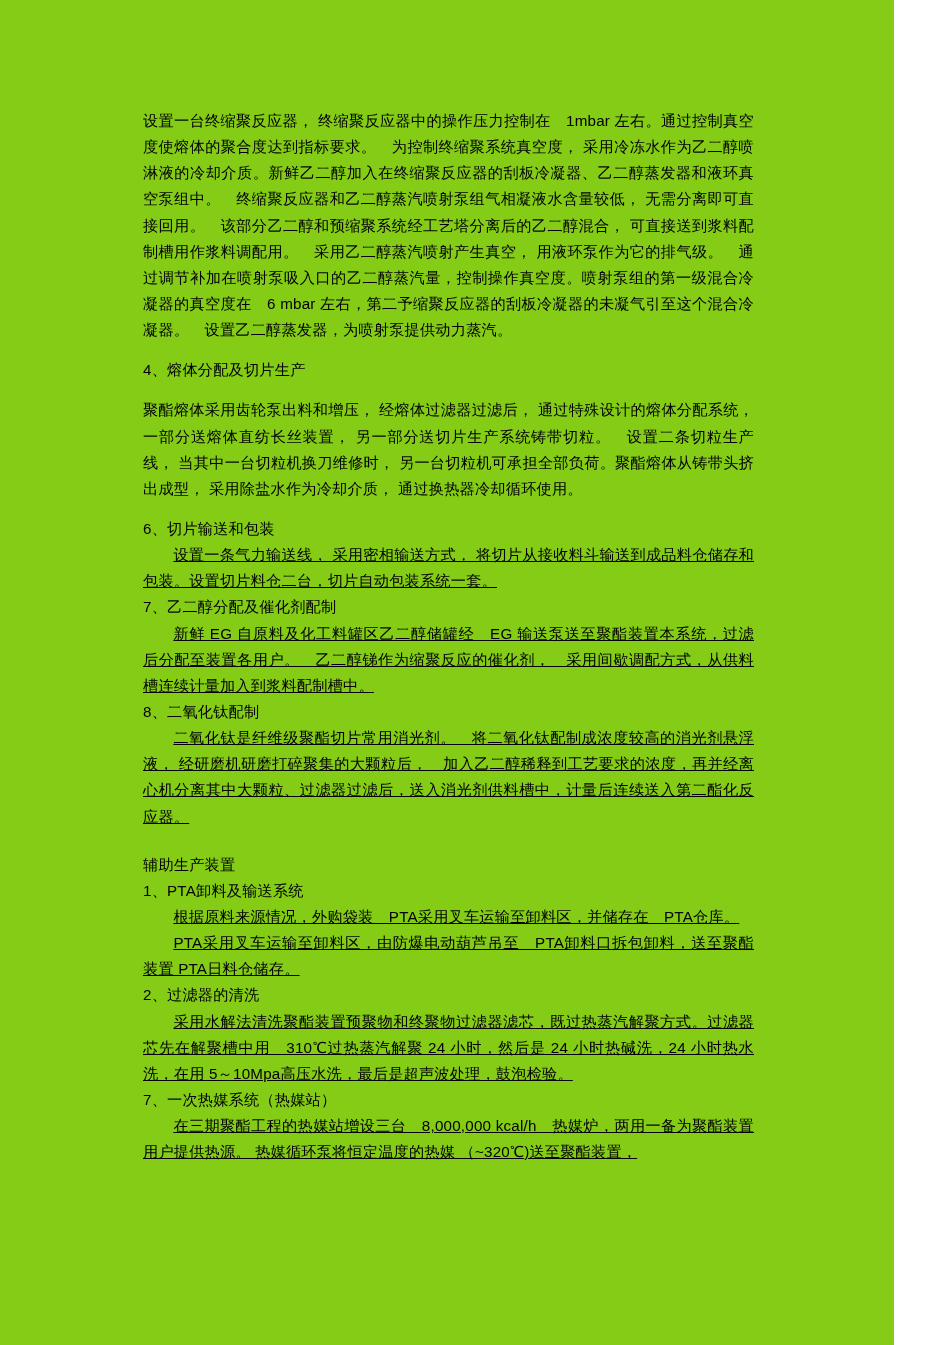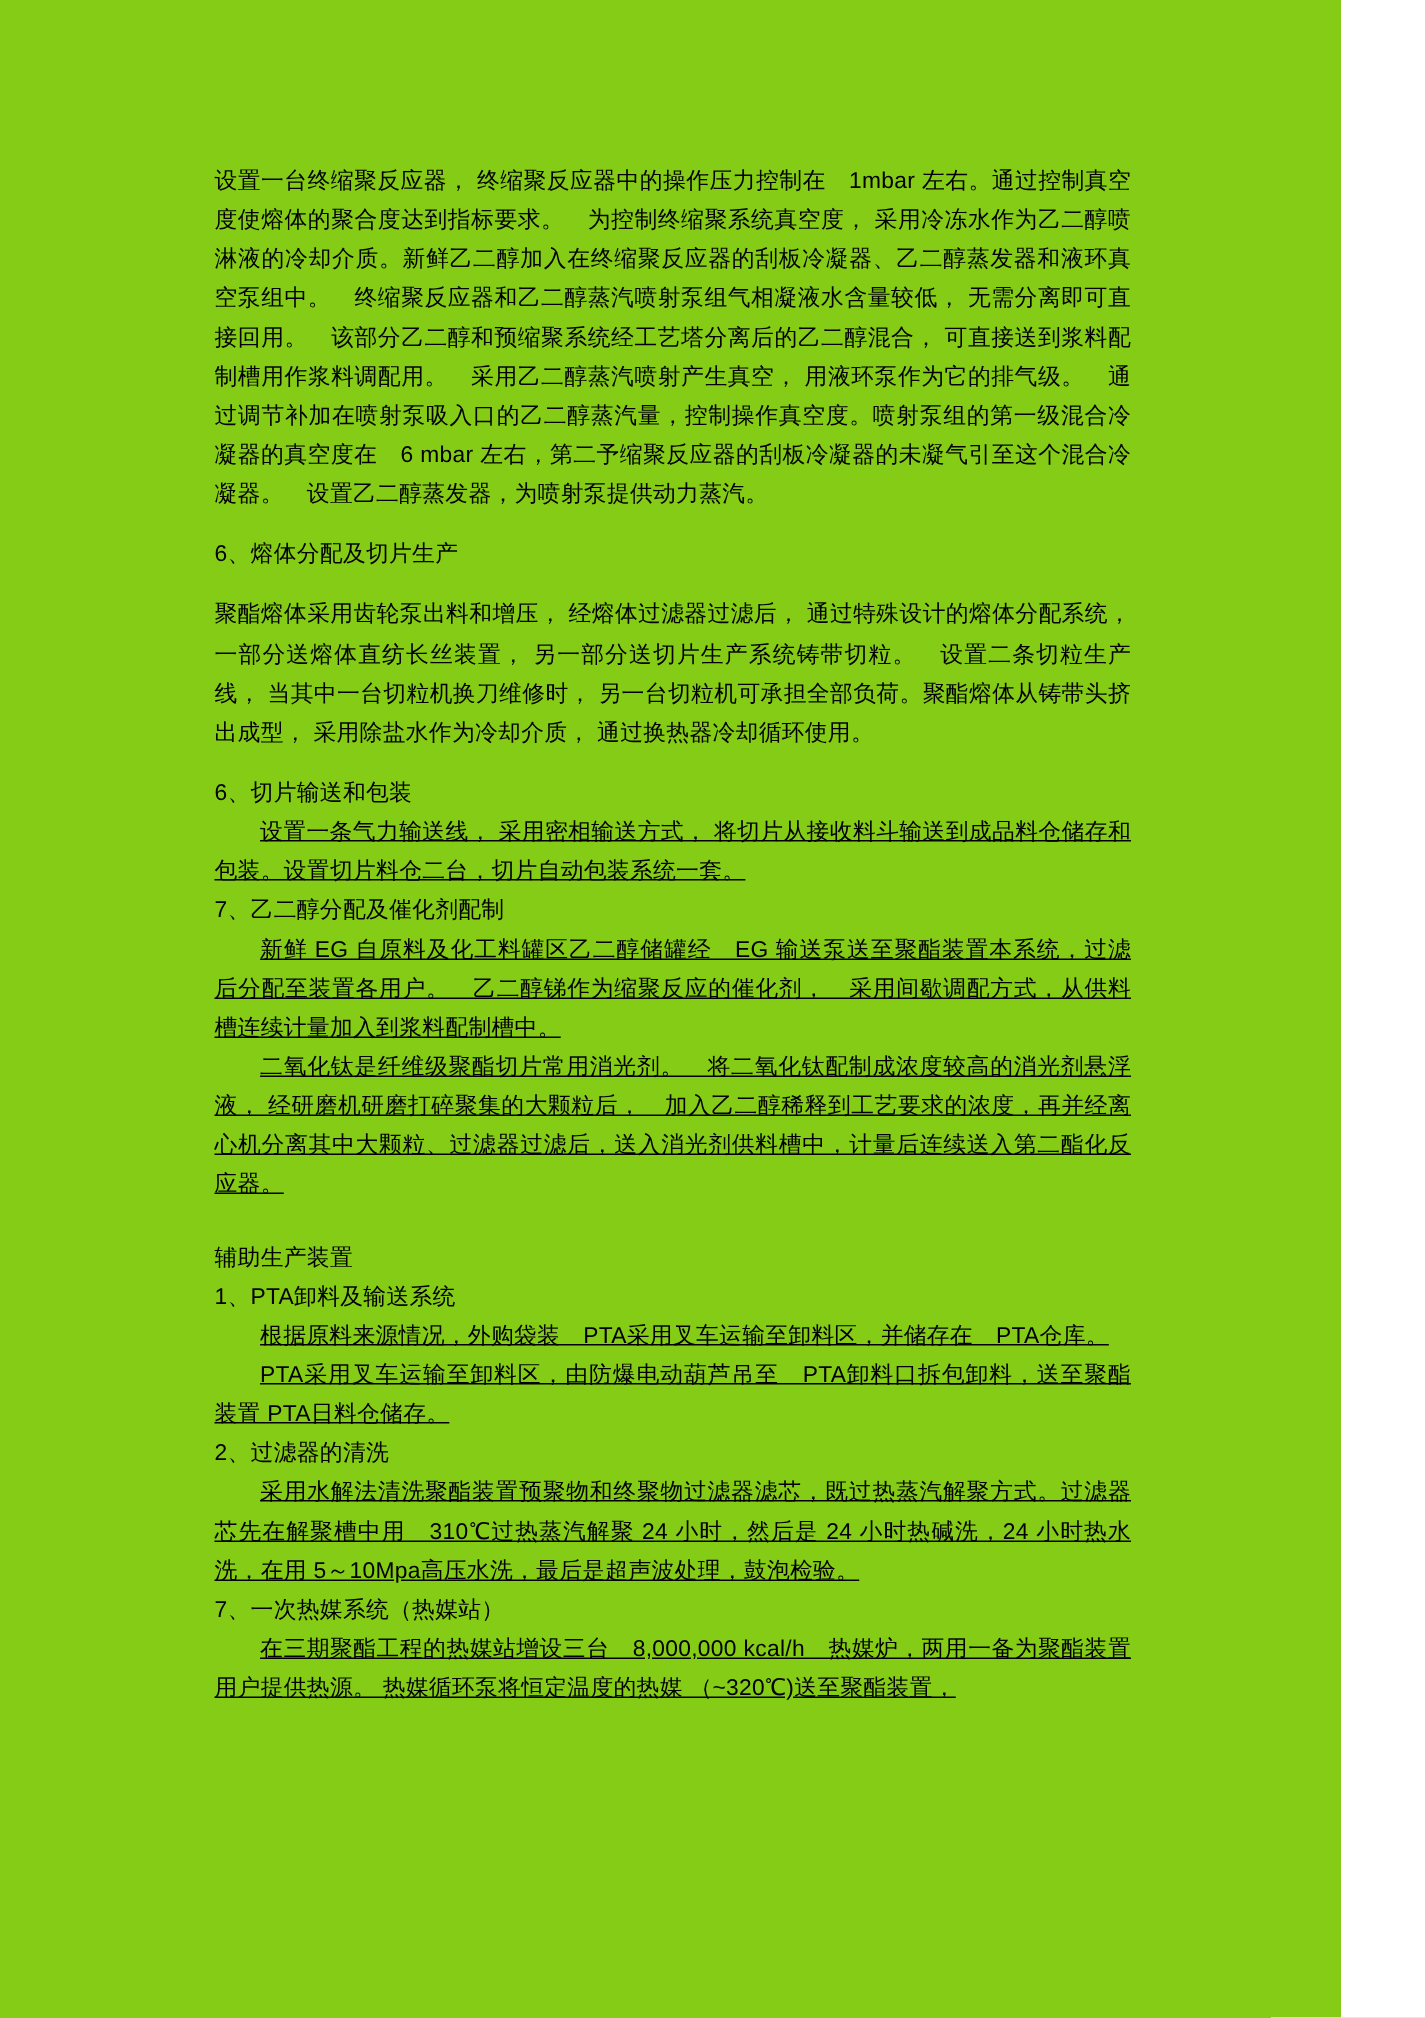--- a/index.html
+++ b/index.html
@@ -47,32 +47,33 @@
   }
 </style>
 </head>
 <body>
 
 <div class="page">
   <div class="doc-body">
 
     <p class="para gap-after">设置一台终缩聚反应器，  终缩聚反应器中的操作压力控制在　1mbar 左右。通过控制真空度使熔体的聚合度达到指标要求。　为控制终缩聚系统真空度，  采用冷冻水作为乙二醇喷淋液的冷却介质。新鲜乙二醇加入在终缩聚反应器的刮板冷凝器、乙二醇蒸发器和液环真空泵组中。　终缩聚反应器和乙二醇蒸汽喷射泵组气相凝液水含量较低，  无需分离即可直接回用。　该部分乙二醇和预缩聚系统经工艺塔分离后的乙二醇混合，  可直接送到浆料配制槽用作浆料调配用。　采用乙二醇蒸汽喷射产生真空，  用液环泵作为它的排气级。　通过调节补加在喷射泵吸入口的乙二醇蒸汽量，控制操作真空度。喷射泵组的第一级混合冷凝器的真空度在　6 mbar 左右，第二予缩聚反应器的刮板冷凝器的未凝气引至这个混合冷凝器。　设置乙二醇蒸发器，为喷射泵提供动力蒸汽。</p>
 
-    <p class="para gap-after">6、熔体分配及切片生产</p>
+    <p class="para gap-after">4、熔体分配及切片生产</p>
 
     <p class="para gap-after">聚酯熔体采用齿轮泵出料和增压，  经熔体过滤器过滤后，  通过特殊设计的熔体分配系统，  一部分送熔体直纺长丝装置，  另一部分送切片生产系统铸带切粒。　设置二条切粒生产线，  当其中一台切粒机换刀维修时，  另一台切粒机可承担全部负荷。聚酯熔体从铸带头挤出成型，  采用除盐水作为冷却介质，  通过换热器冷却循环使用。</p>
 
     <p class="para">6、切片输送和包装</p>
 
     <p class="para indent">设置一条气力输送线，  采用密相输送方式，  将切片从接收料斗输送到成品料仓储存和包装。设置切片料仓二台，切片自动包装系统一套。</p>
 
     <p class="para">7、乙二醇分配及催化剂配制</p>
 
     <p class="para indent">新鲜 EG 自原料及化工料罐区乙二醇储罐经　EG 输送泵送至聚酯装置本系统，过滤后分配至装置各用户。　乙二醇锑作为缩聚反应的催化剂，　采用间歇调配方式，从供料槽连续计量加入到浆料配制槽中。</p>
 
+    <p class="para">8、二氧化钛配制</p>
 
     <p class="para indent">二氧化钛是纤维级聚酯切片常用消光剂。　将二氧化钛配制成浓度较高的消光剂悬浮液，  经研磨机研磨打碎聚集的大颗粒后，　加入乙二醇稀释到工艺要求的浓度，再并经离心机分离其中大颗粒、过滤器过滤后，送入消光剂供料槽中，计量后连续送入第二酯化反应器。</p>
 
     <div class="blankline"></div>
 
     <p class="para">辅助生产装置</p>
 
     <p class="para">1、PTA卸料及输送系统</p>
 
     <p class="para indent">根据原料来源情况，外购袋装　PTA采用叉车运输至卸料区，并储存在　PTA仓库。</p>

